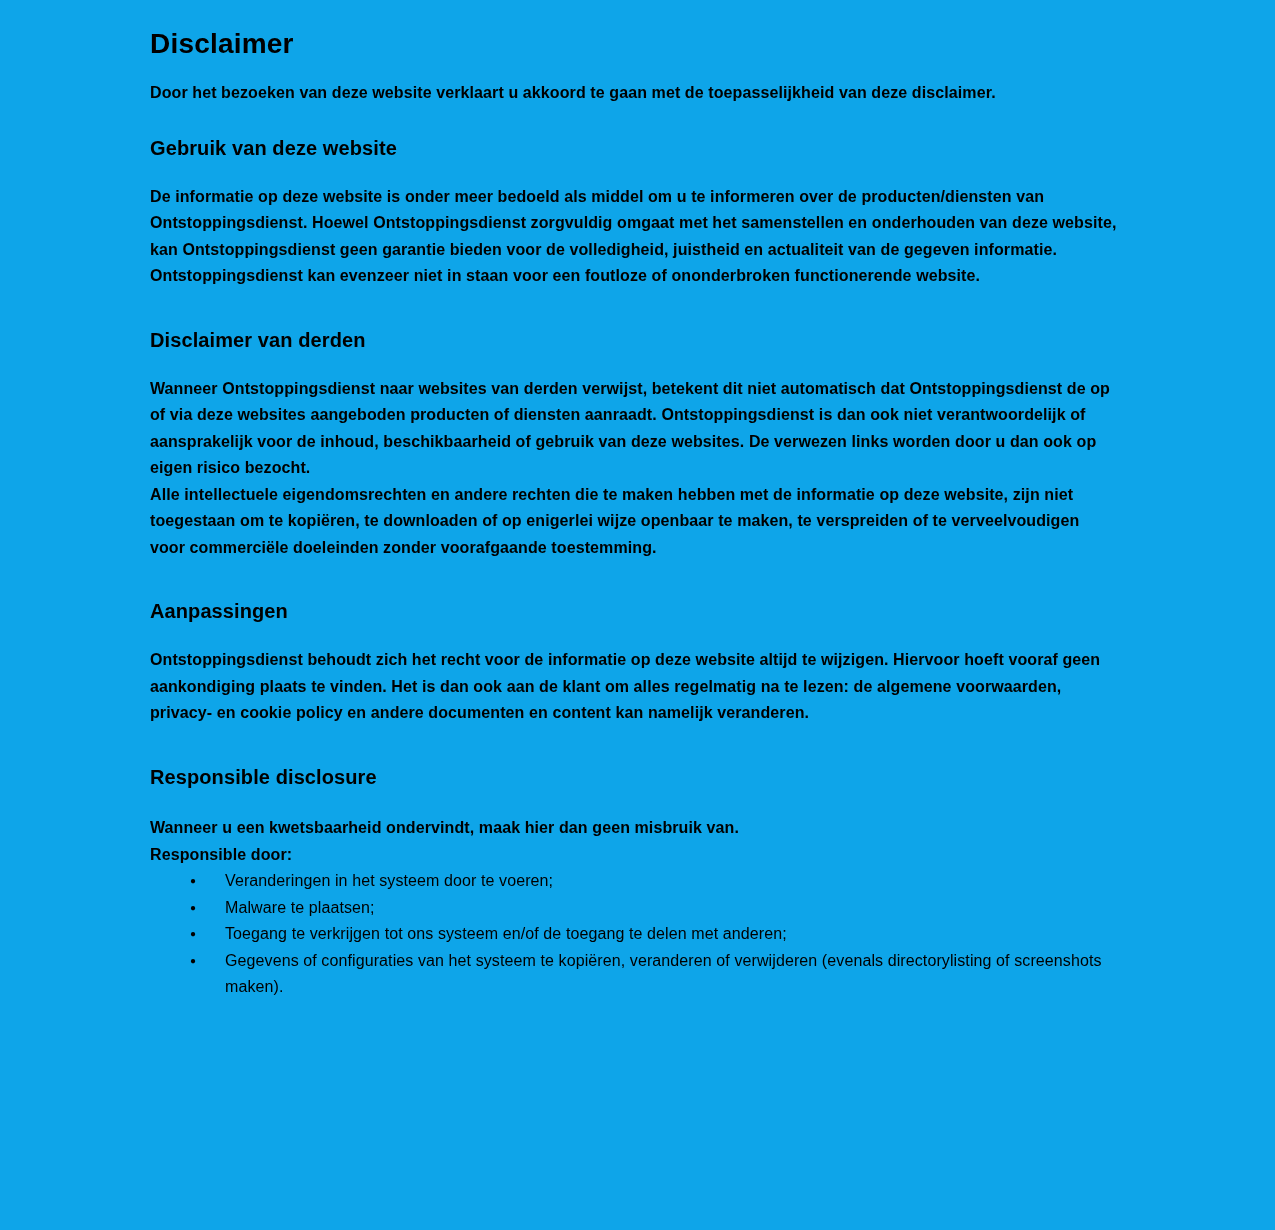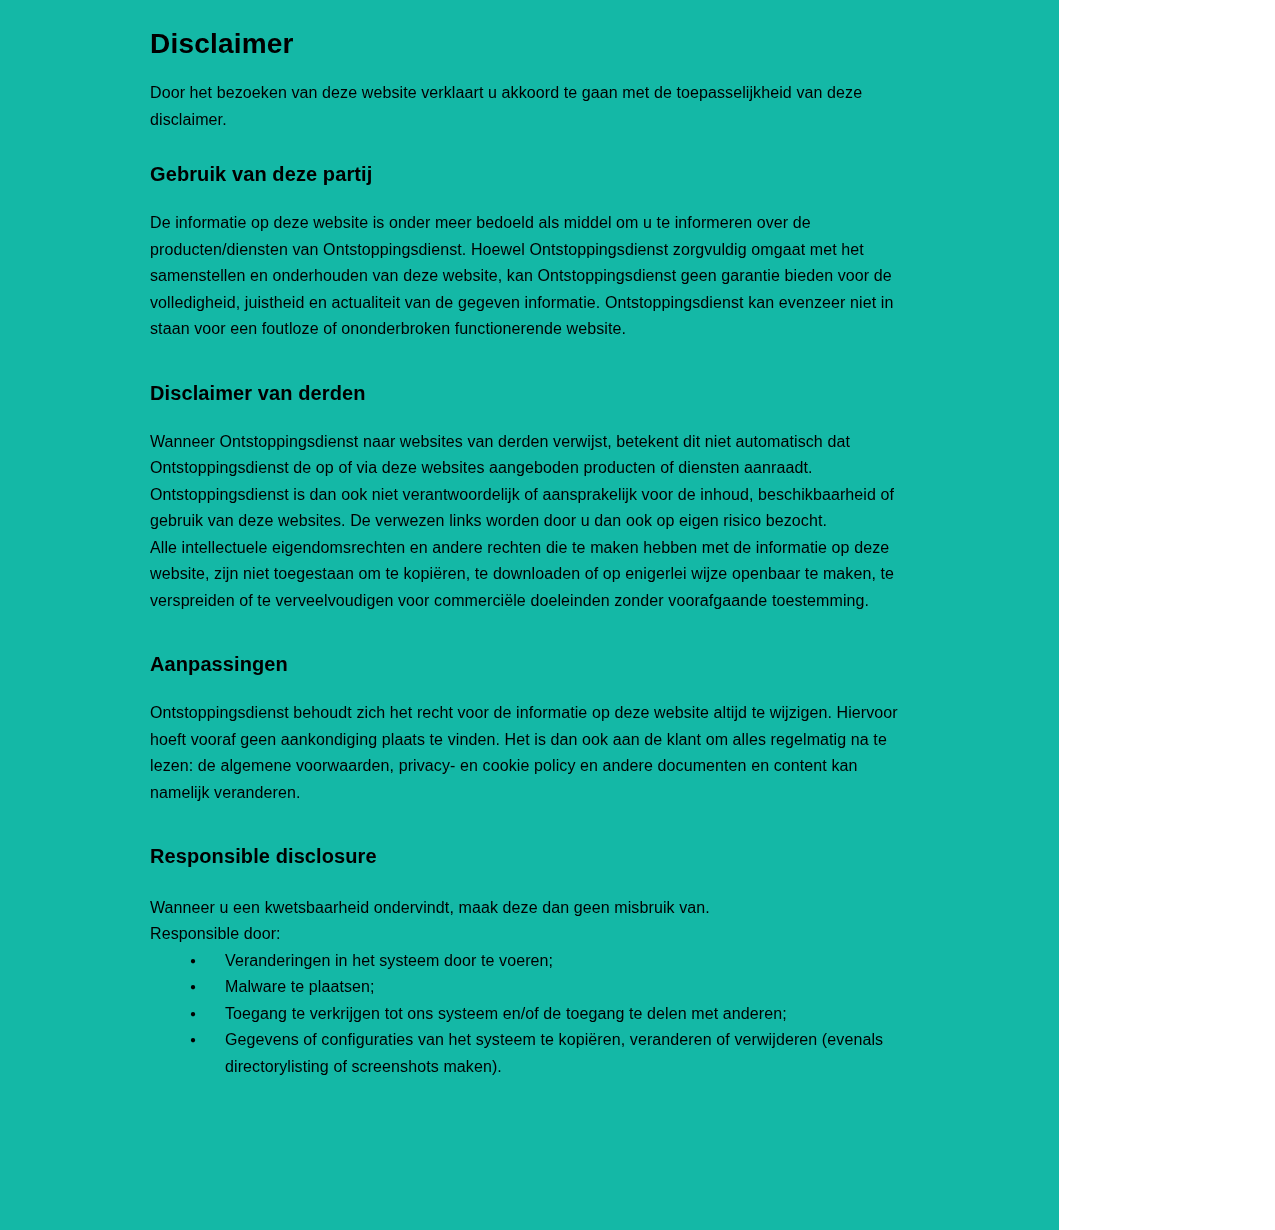--- a/index.html
+++ b/index.html
@@ -5,38 +5,38 @@
   html, body {
     margin: 0;
     padding: 0;
     background: #ffffff;
     width: 1275px;
     height: 1230px;
     overflow: hidden;
   }
   .doc-page {
     box-sizing: border-box;
-    width: 1059px;
+    width: 1275px;
     min-height: 1230px;
     padding: 27px 157px 20px 150px;
     font-family: "Liberation Sans", "DejaVu Sans", sans-serif;
     color: #000000;
-    background: #14b8a6;
+    background: #0ea5e9;
   }
   h1.doc-title {
     font-size: 28px;
     line-height: 34px;
     font-weight: 700;
     margin: 0 0 19px 0;
     letter-spacing: 0.2px;
   }
   .body-text {
     font-size: 16px;
     line-height: 26.5px;
-    font-weight: 400;
+    font-weight: 700;
     margin: 0;
     letter-spacing: 0.1px;
   }
   h2.section-heading {
     font-size: 20px;
     line-height: 24px;
     font-weight: 700;
     margin: 38px 0 24px 0;
     letter-spacing: 0.1px;
   }
@@ -71,21 +71,21 @@
 </head>
 <body>
 
 <div class="doc-page">
 
   <h1 class="doc-title">Disclaimer</h1>
 
   <p class="body-text">Door het bezoeken van deze website verklaart u akkoord te gaan met de toepasselijkheid van deze disclaimer.</p>
 
   <section>
-    <h2 class="section-heading first">Gebruik van deze partij</h2>
+    <h2 class="section-heading first">Gebruik van deze website</h2>
     <p class="body-text">De informatie op deze website is onder meer bedoeld als middel om u te informeren over de producten/diensten van Ontstoppingsdienst. Hoewel Ontstoppingsdienst zorgvuldig omgaat met het samenstellen en onderhouden van deze website, kan Ontstoppingsdienst geen garantie bieden voor de volledigheid, juistheid en actualiteit van de gegeven informatie. Ontstoppingsdienst kan evenzeer niet in staan voor een foutloze of ononderbroken functionerende website.</p>
   </section>
 
   <section>
     <h2 class="section-heading">Disclaimer van derden</h2>
     <p class="body-text">Wanneer Ontstoppingsdienst naar websites van derden verwijst, betekent dit niet automatisch dat Ontstoppingsdienst de op of via deze websites aangeboden producten of diensten aanraadt. Ontstoppingsdienst is dan ook niet verantwoordelijk of aansprakelijk voor de inhoud, beschikbaarheid of gebruik van deze websites. De verwezen links worden door u dan ook op eigen risico bezocht.</p>
   </section>
 
   <section>
     <p class="body-text">Alle intellectuele eigendomsrechten en andere rechten die te maken hebben met de informatie op deze website, zijn niet toegestaan om te kopiëren, te downloaden of op enigerlei wijze openbaar te maken, te verspreiden of te verveelvoudigen voor commerciële doeleinden zonder voorafgaande toestemming.</p>
@@ -94,21 +94,21 @@
   <section>
     <h2 class="section-heading">Aanpassingen</h2>
     <p class="body-text">Ontstoppingsdienst behoudt zich het recht voor de informatie op deze website altijd te wijzigen. Hiervoor hoeft vooraf geen aankondiging plaats te vinden. Het is dan ook aan de klant om alles regelmatig na te lezen: de algemene voorwaarden, privacy- en cookie policy en andere documenten en content kan namelijk veranderen.</p>
   </section>
 
   <section>
     <h2 class="section-heading">Responsible disclosure</h2>
     <p class="body-text">
     </p>
     <p class="body-text para-gap">
-      <span class="line">Wanneer u een kwetsbaarheid ondervindt, maak deze dan geen misbruik van.</span>
+      <span class="line">Wanneer u een kwetsbaarheid ondervindt, maak hier dan geen misbruik van.</span>
       <span class="line">Responsible door:</span>
     </p>
     <ul class="bullet-list">
       <li class="bullet-item">
         <span class="bullet">●</span>
         <span class="bullet-text">Veranderingen in het systeem door te voeren;</span>
       </li>
       <li class="bullet-item">
         <span class="bullet">●</span>
         <span class="bullet-text">Malware te plaatsen;</span>

